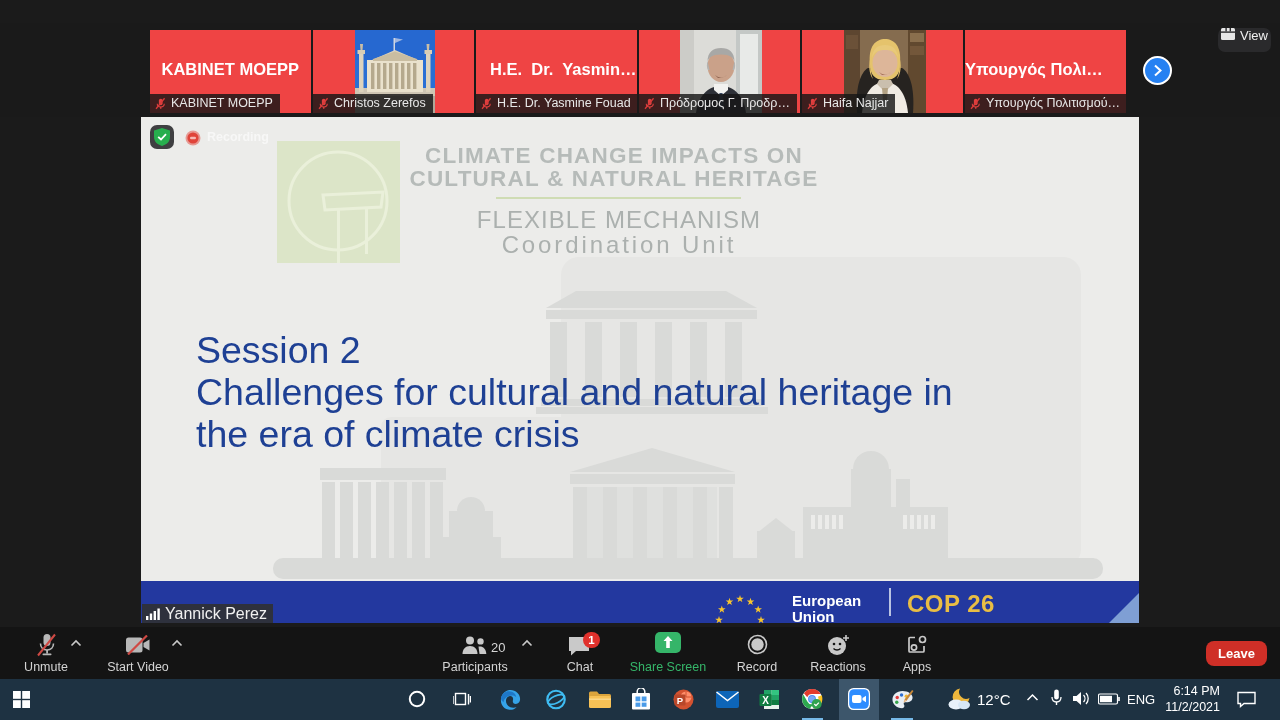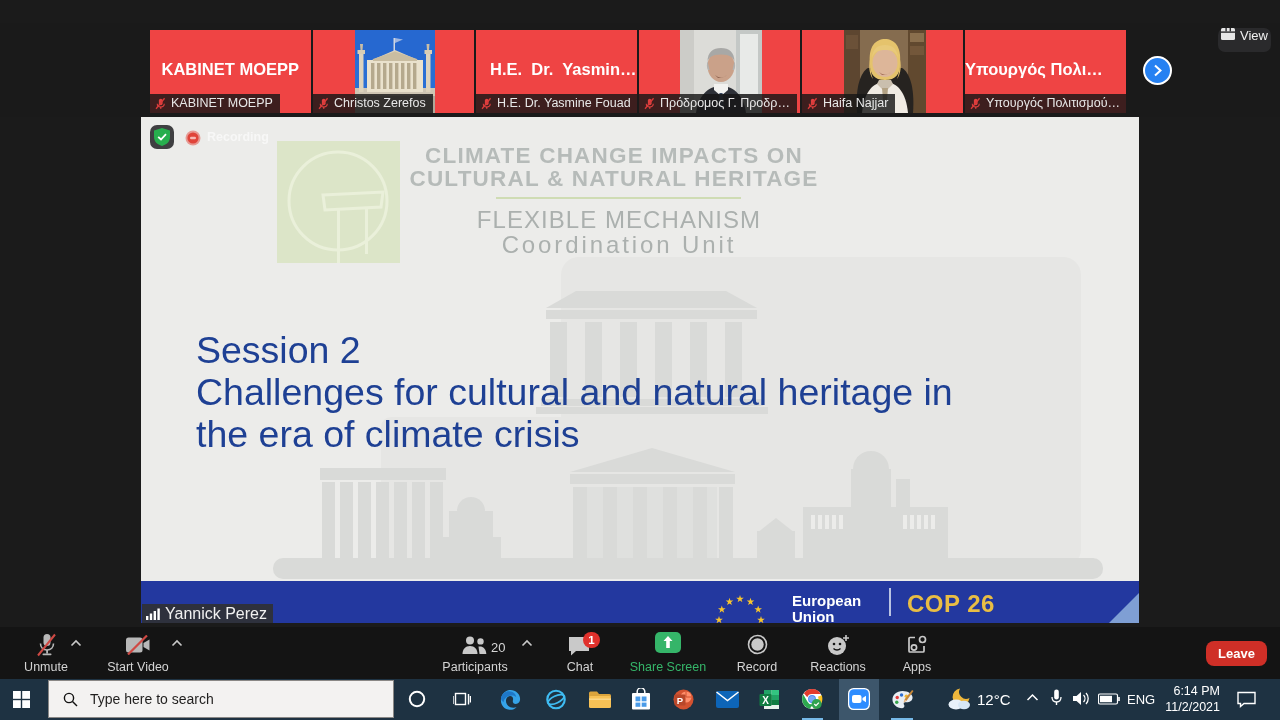--- a/index.html
+++ b/index.html
@@ -358,27 +358,20 @@
 
   <div class="abs" id="taskbar">
     <svg class="abs" style="left:13px;top:12px" width="17" height="17" viewBox="0 0 17 17">
         <g fill="#fff">
           <rect x="0" y="0" width="7.8" height="7.8"></rect>
           <rect x="9.2" y="0" width="7.8" height="7.8"></rect>
           <rect x="0" y="9.2" width="7.8" height="7.8"></rect>
           <rect x="9.2" y="9.2" width="7.8" height="7.8"></rect>
         </g>
       </svg>
-    <div class="abs" id="search">
-      <svg style="margin-left:14px" width="15" height="15" viewBox="0 0 15 15">
-          <circle cx="6" cy="6" r="4.6" fill="none" stroke="#111" stroke-width="1.4"></circle>
-          <line x1="9.5" y1="9.5" x2="14" y2="14" stroke="#111" stroke-width="1.4"></line>
-        </svg>
-      <span>Type here to search</span>
-    </div>
 
     <svg class="abs" style="left:408px;top:11px" width="18" height="18" viewBox="0 0 18 18">
         <circle cx="9" cy="9" r="7.2" fill="none" stroke="#fff" stroke-width="2"></circle>
       </svg>
 
     <svg class="abs" style="left:453px;top:12px" width="18" height="16" viewBox="0 0 18 16">
         <rect x="2.5" y="2.5" width="10" height="11" fill="none" stroke="#fff" stroke-width="1.4"></rect>
         <path d="M0 5 V13 M15.5 3 V13.5 M17.5 5 V11.5" stroke="#fff" stroke-width="1.4"></path>
       </svg>
 

